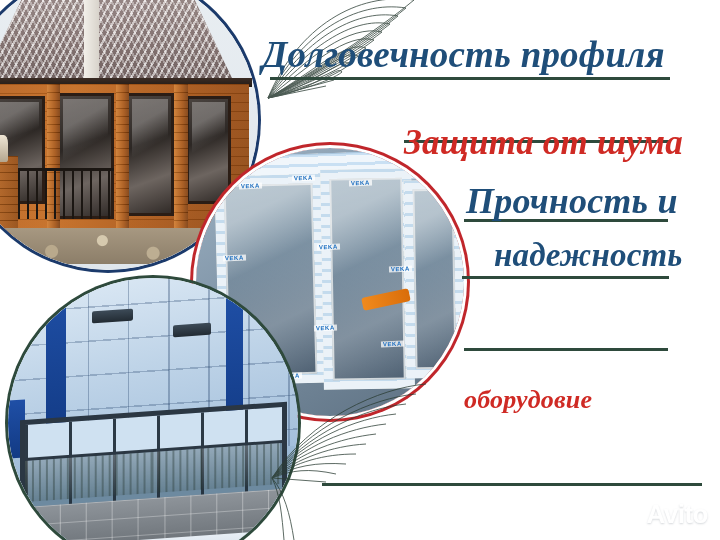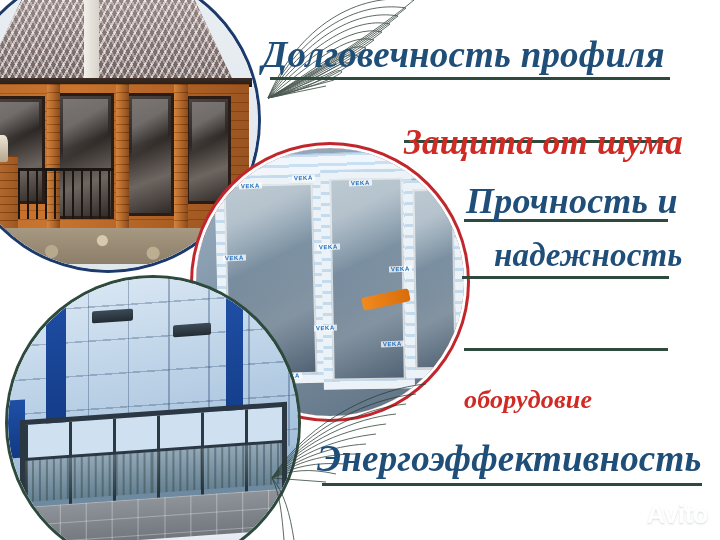--- a/index.html
+++ b/index.html
@@ -459,21 +459,20 @@
   <div class="headline blue" id="t-prochn">Прочность и</div>
   <div class="rule" id="r-prochn"></div>
 
   <div class="headline blue" id="t-nadezh">надежность</div>
   <div class="rule" id="r-nadezh"></div>
 
   <div class="rule" id="r-sovrem"></div>
 
   <div class="headline red" id="t-oborud">оборудовие</div>
 
-  <div class="headline blue" id="t-energo">Энергоэффективность</div>
   <div class="rule" id="r-energo"></div>
 
   <div id="watermark">
     <svg width="26" height="26" viewBox="0 0 26 26">
       <g fill="#ffffff" opacity="0.9">
         <circle cx="6" cy="7" r="5"></circle>
         <circle cx="18" cy="6" r="3.4"></circle>
         <circle cx="7" cy="19" r="3.4"></circle>
         <circle cx="18" cy="18" r="5"></circle>
       </g>

